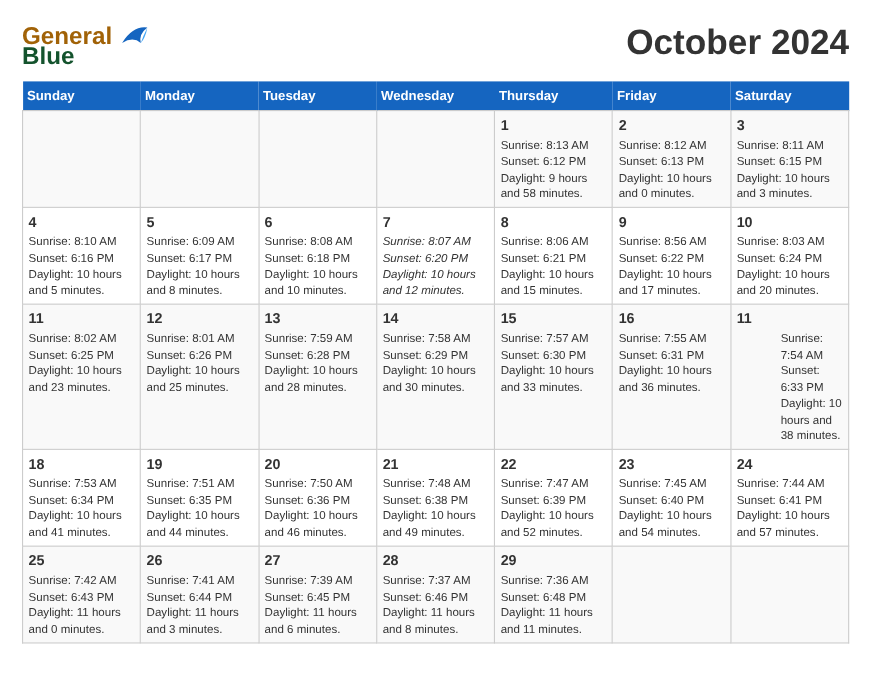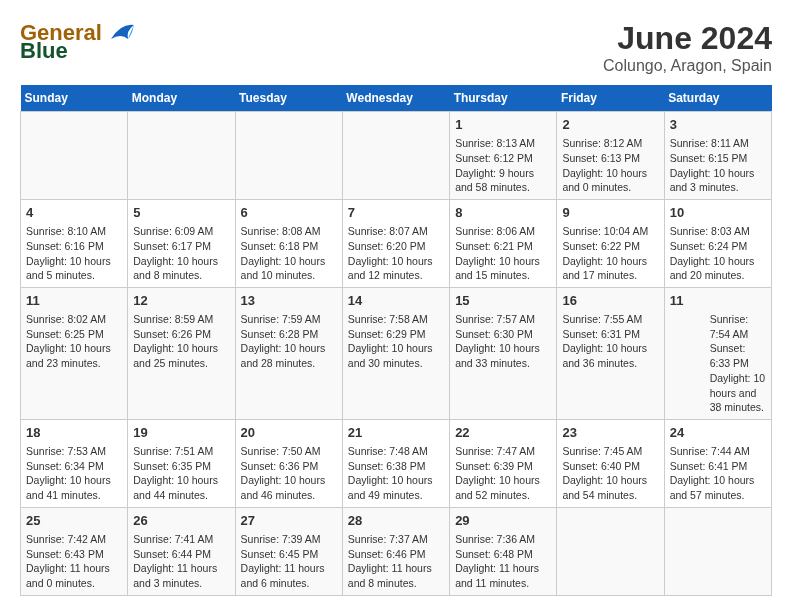--- a/index.html
+++ b/index.html
@@ -81,22 +81,21 @@
     <div style="display:flex; align-items:center; gap:2px;">
       <span style="font-size:22px; font-weight:bold; color:#a16207;">General</span>
       <svg width="30" height="22" viewBox="0 0 30 22" style="margin-left:2px; margin-top:-2px;">
         <path d="M5 18 Q15 2 28 4 Q20 10 22 18 Q15 12 5 18Z" fill="#1565c0"></path>
         <path d="M22 18 Q24 12 28 4 Q26 14 22 18Z" fill="#42a5f5"></path>
       </svg>
     </div>
     <span style="font-size:22px; font-weight:bold; color:#14532d; margin-top:-8px; margin-left:0px;">Blue</span>
   </div>
   <div class="title-block">
-    <h1>June 2024</h1>
-    <h2>Colungo, Aragon, Spain</h2>
+    <h1>October 2024</h1>
   </div>
 </div>
 
 <table>
   <thead>
     <tr id="day-headers">
     <th>Sunday</th>
         <th>Monday</th>
         <th>Tuesday</th>
         <th>Wednesday</th>
@@ -144,53 +143,53 @@
 Daylight: 10 hours and 8 minutes.</div>
         </td>
         <td>
           <span class="day-num">6</span>
           <div class="cell-content" style="white-space: pre-line;">Sunrise: 8:08 AM
 Sunset: 6:18 PM
 Daylight: 10 hours and 10 minutes.</div>
         </td>
         <td>
           <span class="day-num">7</span>
-          <div class="cell-content" style="white-space: pre-line;">Sunrise: 8:07 AM
+          <div class="cell-content" style="white-space: pre-line; font-style: italic;">Sunrise: 8:07 AM
 Sunset: 6:20 PM
 Daylight: 10 hours and 12 minutes.</div>
         </td>
         <td>
           <span class="day-num">8</span>
           <div class="cell-content" style="white-space: pre-line;">Sunrise: 8:06 AM
 Sunset: 6:21 PM
 Daylight: 10 hours and 15 minutes.</div>
         </td>
         <td>
           <span class="day-num">9</span>
-          <div class="cell-content" style="white-space: pre-line;">Sunrise: 10:04 AM
+          <div class="cell-content" style="white-space: pre-line;">Sunrise: 8:56 AM
 Sunset: 6:22 PM
 Daylight: 10 hours and 17 minutes.</div>
         </td>
         <td>
           <span class="day-num">10</span>
           <div class="cell-content" style="white-space: pre-line;">Sunrise: 8:03 AM
 Sunset: 6:24 PM
 Daylight: 10 hours and 20 minutes.</div>
         </td>
       </tr>
       <tr>
         <td>
           <span class="day-num">11</span>
           <div class="cell-content" style="white-space: pre-line;">Sunrise: 8:02 AM
 Sunset: 6:25 PM
 Daylight: 10 hours and 23 minutes.</div>
         </td>
         <td>
           <span class="day-num">12</span>
-          <div class="cell-content" style="white-space: pre-line;">Sunrise: 8:59 AM
+          <div class="cell-content" style="white-space: pre-line;">Sunrise: 8:01 AM
 Sunset: 6:26 PM
 Daylight: 10 hours and 25 minutes.</div>
         </td>
         <td>
           <span class="day-num">13</span>
           <div class="cell-content" style="white-space: pre-line;">Sunrise: 7:59 AM
 Sunset: 6:28 PM
 Daylight: 10 hours and 28 minutes.</div>
         </td>
         <td>

